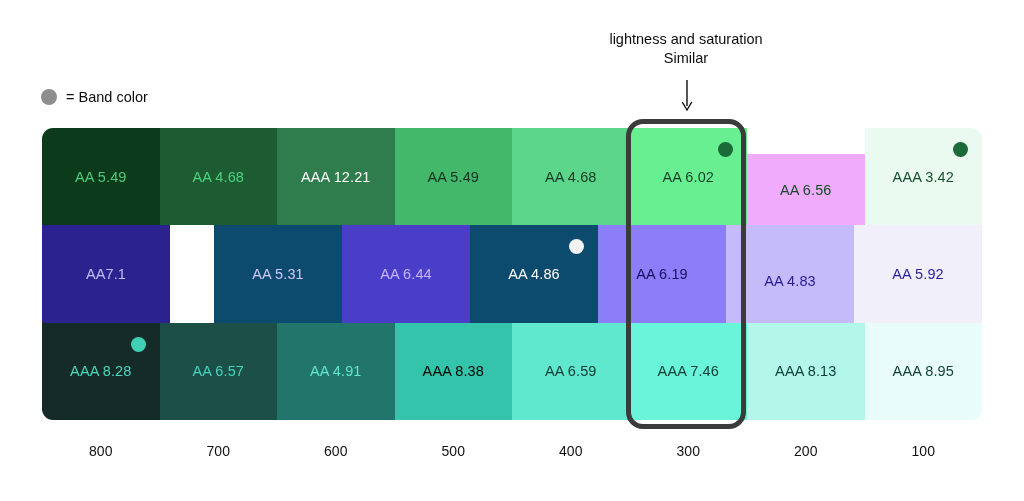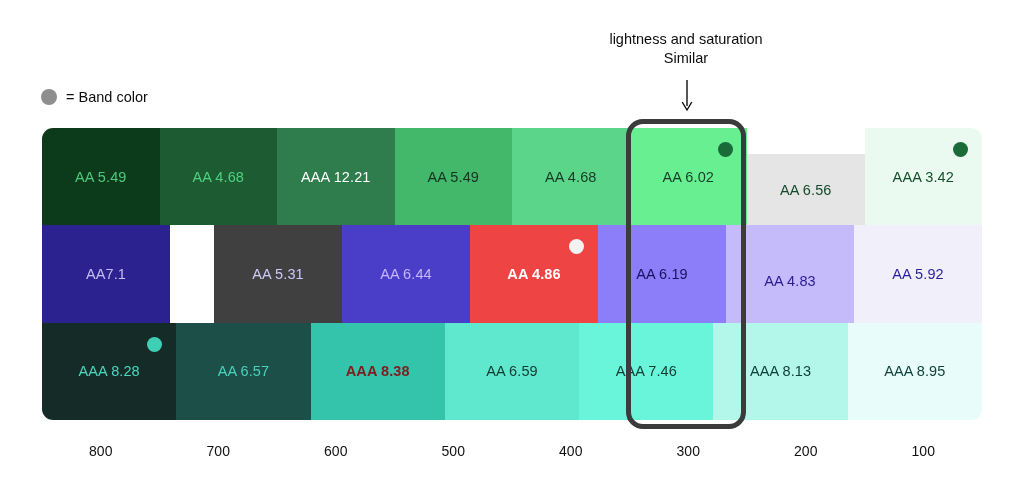--- a/index.html
+++ b/index.html
@@ -153,39 +153,39 @@
       <div class="cell" style="background: rgb(67, 184, 106);">
         <span class="cell-label" style="color: rgb(20, 51, 33);">AA 5.49</span>
       </div>
       <div class="cell" style="background: rgb(91, 213, 137);">
         <span class="cell-label" style="color: rgb(23, 59, 37);">AA 4.68</span>
       </div>
       <div class="cell" style="background: rgb(104, 239, 146);">
         <span class="cell-label" style="color: rgb(24, 63, 39);">AA 6.02</span>
         <span class="band-dot" style="background: rgb(27, 107, 56);"></span>
       </div>
-      <div class="cell" style="background: #e5e5e5; margin-top: 26px;">
+      <div class="cell" style="background: #f0abfc; margin-top: 26px;">
         <span class="cell-label" style="color: rgb(23, 73, 43);">AA 6.56</span>
       </div>
       <div class="cell" style="background: rgb(234, 250, 240);">
         <span class="cell-label" style="color: rgb(20, 80, 45);">AAA 3.42</span>
         <span class="band-dot" style="background: rgb(27, 107, 56);"></span>
       </div>
     </div>
     <div class="grid-row">
       <div class="cell" style="background: rgb(43, 34, 144);">
         <span class="cell-label" style="color: rgb(194, 189, 242);">AA7.1</span>
       </div>
-      <div class="cell" style="background: #404040; margin-left: 44px;">
+      <div class="cell" style="background: #0c4a6e; margin-left: 44px;">
         <span class="cell-label" style="color: rgb(205, 201, 247);">AA 5.31</span>
       </div>
       <div class="cell" style="background: rgb(74, 62, 201);">
         <span class="cell-label" style="color: #c4b5fd;">AA 6.44</span>
       </div>
-      <div class="cell" style="background: #ef4444; font-weight: bold;">
+      <div class="cell" style="background: #0c4a6e;">
         <span class="cell-label" style="color: rgb(255, 255, 255);">AA 4.86</span>
         <span class="band-dot" style="background: rgb(242, 242, 242);"></span>
       </div>
       <div class="cell" style="background: rgb(140, 126, 249);">
         <span class="cell-label" style="color: rgb(27, 16, 96);">AA 6.19</span>
       </div>
       <div class="cell" style="background: rgb(197, 187, 251);">
         <span class="cell-label" style="color: rgb(42, 26, 146); margin-top: 14px;">AA 4.83</span>
       </div>
       <div class="cell" style="background: rgb(241, 240, 250);">
@@ -193,22 +193,25 @@
       </div>
     </div>
     <div class="grid-row">
       <div class="cell" style="background: rgb(21, 43, 40);">
         <span class="cell-label" style="color: rgb(75, 214, 189);">AAA 8.28</span>
         <span class="band-dot" style="background: rgb(62, 207, 181);"></span>
       </div>
       <div class="cell" style="background: rgb(29, 79, 73);">
         <span class="cell-label" style="color: rgb(71, 211, 187);">AA 6.57</span>
       </div>
+      <div class="cell" style="background: rgb(34, 117, 106);">
+        <span class="cell-label" style="color: rgb(100, 230, 207);">AA 4.91</span>
+      </div>
       <div class="cell" style="background: rgb(52, 196, 171);">
-        <span class="cell-label" style="color: #7f1d1d; font-weight: bold;">AAA 8.38</span>
+        <span class="cell-label" style="color: #000000;">AAA 8.38</span>
       </div>
       <div class="cell" style="background: rgb(95, 232, 205);">
         <span class="cell-label" style="color: rgb(16, 58, 50);">AA 6.59</span>
       </div>
       <div class="cell" style="background: rgb(104, 245, 218);">
         <span class="cell-label" style="color: rgb(15, 60, 51);">AAA 7.46</span>
       </div>
       <div class="cell" style="background: rgb(178, 247, 234);">
         <span class="cell-label" style="color: rgb(16, 64, 58);">AAA 8.13</span>
       </div>

